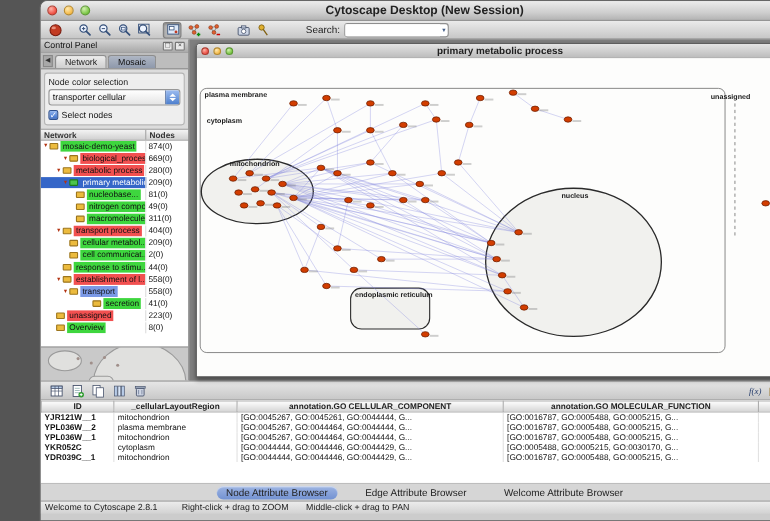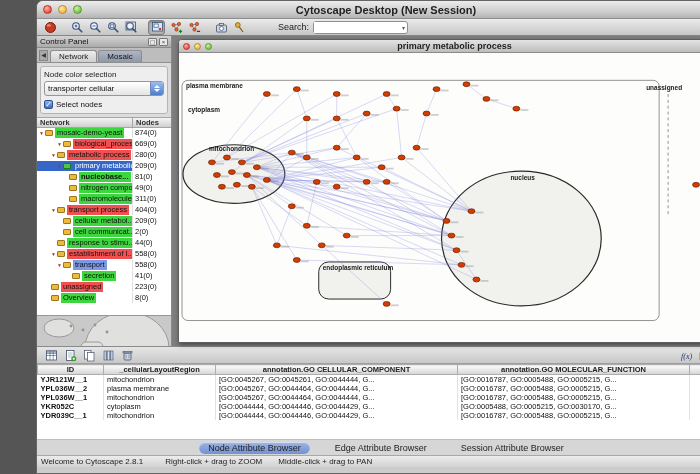--- a/index.html
+++ b/index.html
@@ -256,21 +256,21 @@
           </div>
           <div class="tree-row selected">
             <div class="tr-label" style="padding-left: 19px;">
               <span class="expander">▼</span>
               <span class="folder"></span>
               <span class="chip">primary metabolic process</span>
             </div>
             <div class="tr-count">209(0)</div>
           </div>
           <div class="tree-row">
-            <div class="tr-label" style="padding-left: 25px; font-weight: bold;">
+            <div class="tr-label" style="padding-left: 25px;">
               <span class="expander"></span>
               <span class="folder"></span>
               <span class="chip" style="background: rgb(62, 214, 62);">nucleobase...</span>
             </div>
             <div class="tr-count">81(0)</div>
           </div>
           <div class="tree-row">
             <div class="tr-label" style="padding-left: 25px;">
               <span class="expander"></span>
               <span class="folder"></span>
@@ -328,21 +328,21 @@
           </div>
           <div class="tree-row">
             <div class="tr-label" style="padding-left: 19px;">
               <span class="expander">▼</span>
               <span class="folder"></span>
               <span class="chip" style="background: rgb(123, 153, 230);">transport</span>
             </div>
             <div class="tr-count">558(0)</div>
           </div>
           <div class="tree-row">
-            <div class="tr-label" style="padding-left: 28px;">
+            <div class="tr-label" style="padding-left: 40px;">
               <span class="expander"></span>
               <span class="folder"></span>
               <span class="chip" style="background: rgb(62, 214, 62);">secretion</span>
             </div>
             <div class="tr-count">41(0)</div>
           </div>
           <div class="tree-row">
             <div class="tr-label" style="padding-left: 7px;">
               <span class="expander"></span>
               <span class="folder"></span>
@@ -700,21 +700,21 @@
       </table>
       <div class="vscroll">
           <div class="vthumb"></div>
         </div>
     </div>
   </div>
 
   <div class="browser-tabs" id="browser-tabs">
       <span class="btab selected">Node Attribute Browser</span>
       <span class="btab">Edge Attribute Browser</span>
-      <span class="btab">Session Attribute Browser</span>
+      <span class="btab">Welcome Attribute Browser</span>
     </div>
 
   <div class="status-bar">
     <span class="s1">Welcome to Cytoscape 2.8.1</span>
     <span class="s2">Right-click + drag to ZOOM</span>
     <span class="s3">Middle-click + drag to PAN</span>
   </div>
 
 </div>
 

